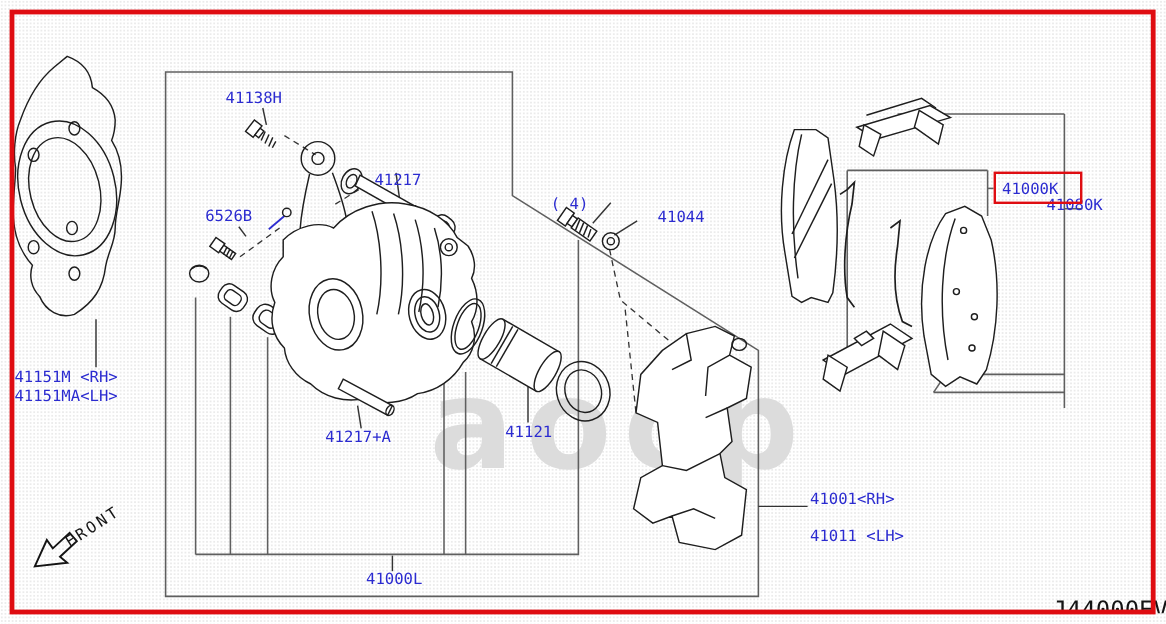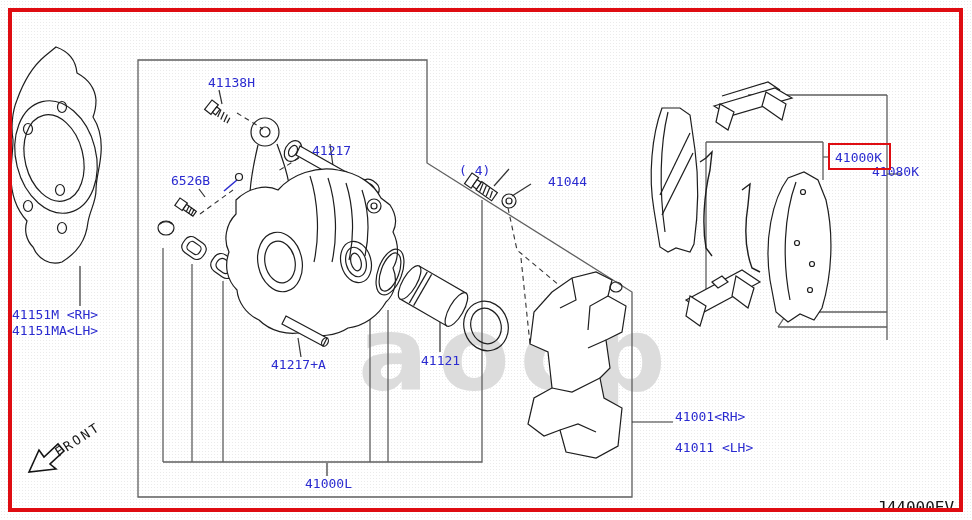--- a/index.html
+++ b/index.html
@@ -18,34 +18,34 @@
     display:inline-block;width:13px;height:13px;border:1.5px solid #2b2bd0;
     border-radius:50%;font-size:9px;line-height:13px;text-align:center;
     margin-right:2px;vertical-align:-2px;box-sizing:border-box;font-weight:bold;
   }
   #red-frame{
     position:absolute;left:8px;top:8px;width:947px;height:496px;
     border:4px solid #df0d12;z-index:9;pointer-events:none;
   }
   #pad-kit-box-label{
     position:absolute;left:828px;top:143px;border:2px solid #df0d12;
-    padding:2px 7px 2px 5px;z-index:7;background:transparent;
+    padding:2px 18px 2px 5px;z-index:7;background:transparent;
   }
   #watermark{
     position:absolute;left:358px;top:302px;font-family:"DejaVu Sans",sans-serif;
     font-weight:bold;font-size:104px;line-height:104px;color:#dcdcdc;
     letter-spacing:10px;z-index:1;user-select:none;
   }
   #front-label{
     position:absolute;left:56px;top:446px;font-size:13px;letter-spacing:2.5px;
     color:#141414;transform:rotate(-33deg);transform-origin:0 50%;z-index:6;
   }
   #drawing-code{
     position:absolute;left:877px;top:500px;height:11px;overflow:hidden;
-    font-size:16px;line-height:16px;color:#141414;z-index:6;
+    font-size:20px;line-height:16px;color:#141414;z-index:6;
   }
   svg.art{position:absolute;left:0;top:0;z-index:3;}
   .two-line{line-height:16px;}
 </style>
 </head>
 <body>
 
 <div id="stage">
 
   <div id="watermark">aocp</div>
@@ -251,21 +251,21 @@
       <path d="M690,296 L686,316 L700,326 L706,306 Z" fill="#fff"></path>
       <path d="M736,276 L754,288 L748,308 L732,296 Z" fill="#fff"></path>
       <path d="M712,282 L722,276 L728,282 L718,288 Z" fill="#fff"></path>
     </g>
 
     <g stroke="#141414" stroke-width="1.6" fill="none">
       <path d="M29,472 L39,450 L44,457 L58,444 L64,451 L50,464 L56,469 Z"></path>
     </g>
   </svg>
 
-  <div class="pn" style="left:208px;top:76px">41138H</div>
+  <div class="pn" style="left:188px;top:76px">41138H</div>
 
   <div class="pn" style="left:312px;top:144px">41217</div>
 
   <div class="pn" style="left:171px;top:174px">6526B</div>
 
   <div class="pn" style="left:459px;top:164px">( 4)</div>
 
   <div class="pn" style="left:548px;top:175px">41044</div>
 
   <div class="pn two-line" style="left:12px;top:307px">41151M &lt;RH&gt;</div>

